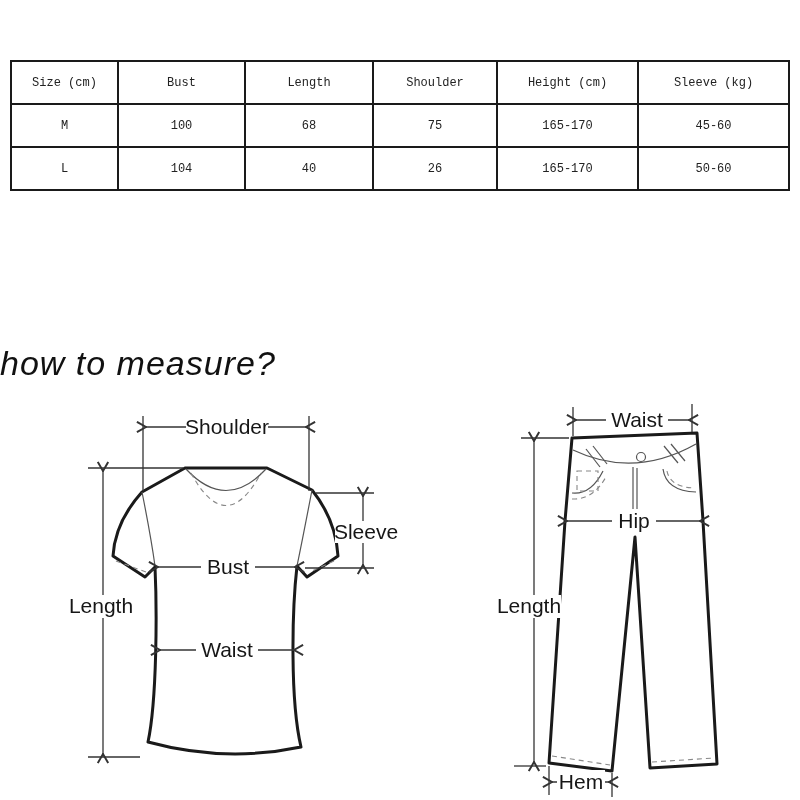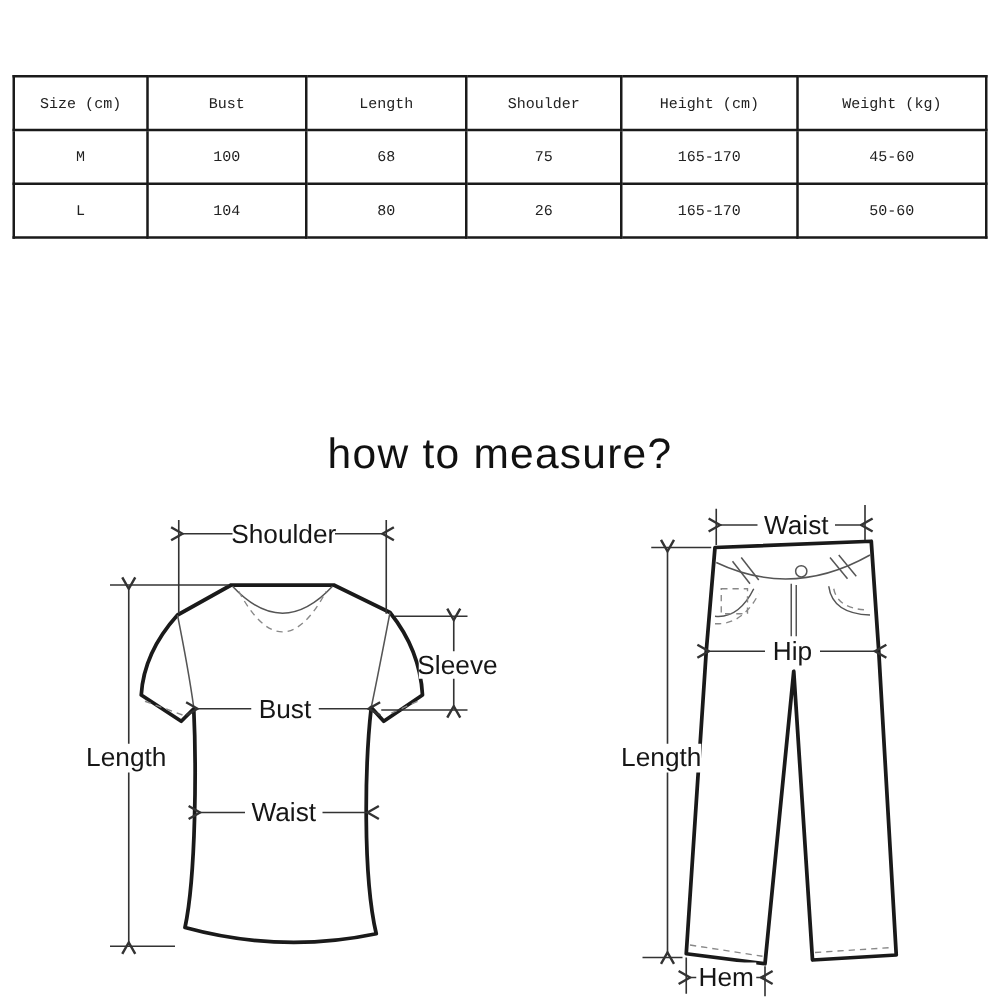--- a/index.html
+++ b/index.html
@@ -15,22 +15,23 @@
     font-family:"Liberation Mono","DejaVu Sans Mono",monospace;
     font-size:12px; color:#222222; text-align:center;
   }
   .size-table th, .size-table td {
     border:2px solid #1a1a1a; height:41px; padding:0;
     font-weight:normal; white-space:nowrap; overflow:hidden;
   }
   
   .heading {
     position:absolute; top:344px; left:0; width:800px;
-    text-align:center; font-size:34px; letter-spacing:1px;
+    font-size:34px; letter-spacing:1px;
     color:#111111;
+    font-style:italic;
   }
   
   .diagram-svg { position:absolute; left:0; top:400px; }
   .bold-line   { fill:#ffffff; stroke:#1a1a1a; stroke-width:3; stroke-linejoin:round; }
   .thin-line   { fill:none; stroke:#555555; stroke-width:1.2; }
   .dash-line   { fill:none; stroke:#888888; stroke-width:1.1; stroke-dasharray:5 4; }
   .dim-line    { fill:none; stroke:#333333; stroke-width:1.3; }
   .dim-label   { font-family:"Liberation Sans","DejaVu Sans",sans-serif;
                  font-size:21px; fill:#161616; }
   .label-bg    { fill:#ffffff; }
@@ -47,34 +48,34 @@
       <col style="width:141px">
       <col style="width:151px">
   </colgroup>
   <tbody>
   <tr>
     <th>Size (cm)</th>
     <th>Bust</th>
     <th>Length</th>
     <th>Shoulder</th>
     <th>Height (cm)</th>
-    <th>Weight (kg)</th>
+    <th>Sleeve (kg)</th>
   </tr>
   <tr>
     <td>M</td>
     <td>100</td>
     <td>68</td>
     <td>75</td>
     <td>165-170</td>
     <td>45-60</td>
   </tr>
   <tr>
     <td>L</td>
     <td>104</td>
-    <td>80</td>
+    <td>40</td>
     <td>26</td>
     <td>165-170</td>
     <td>50-60</td>
   </tr>
   </tbody>
 </table>
 
 <div class="heading">how to measure?</div>
 
 <svg class="diagram-svg" width="800" height="400" viewBox="0 400 800 400">

